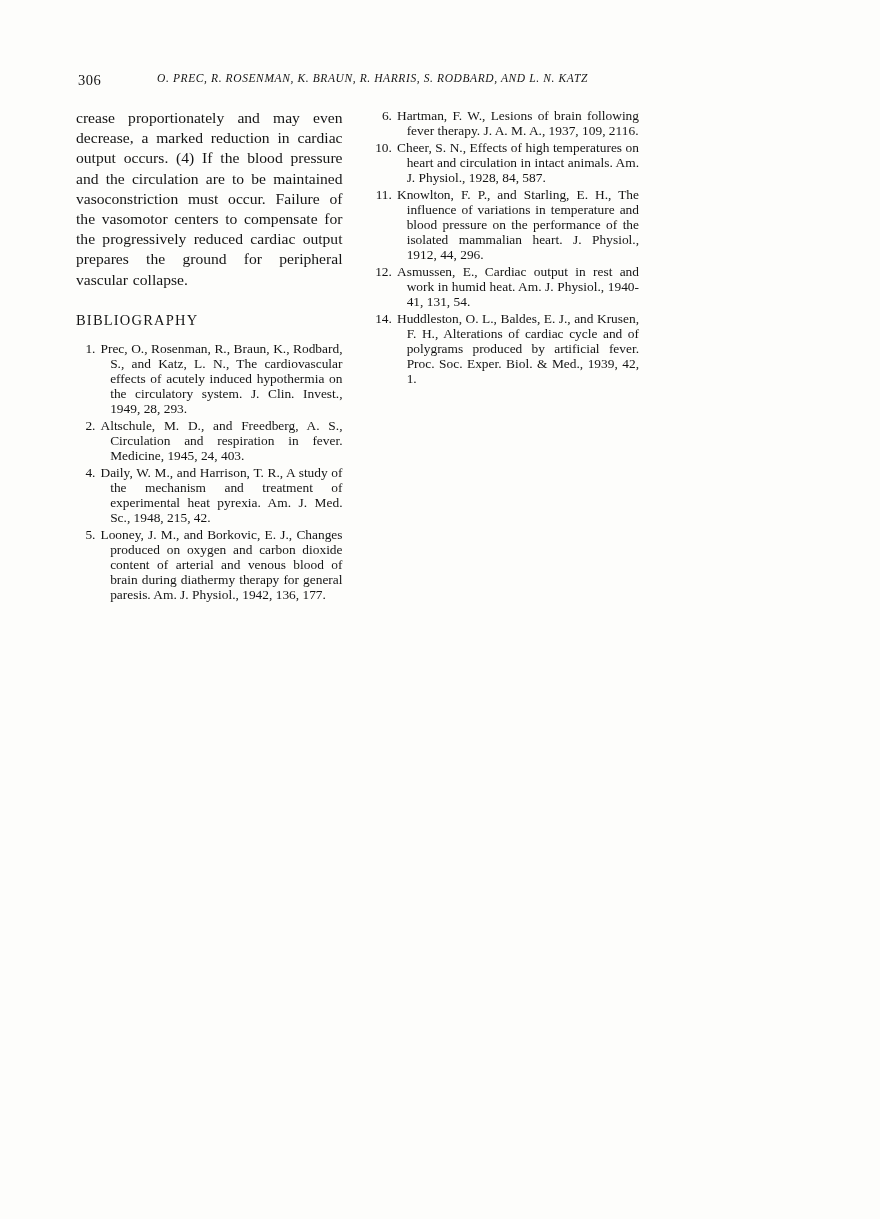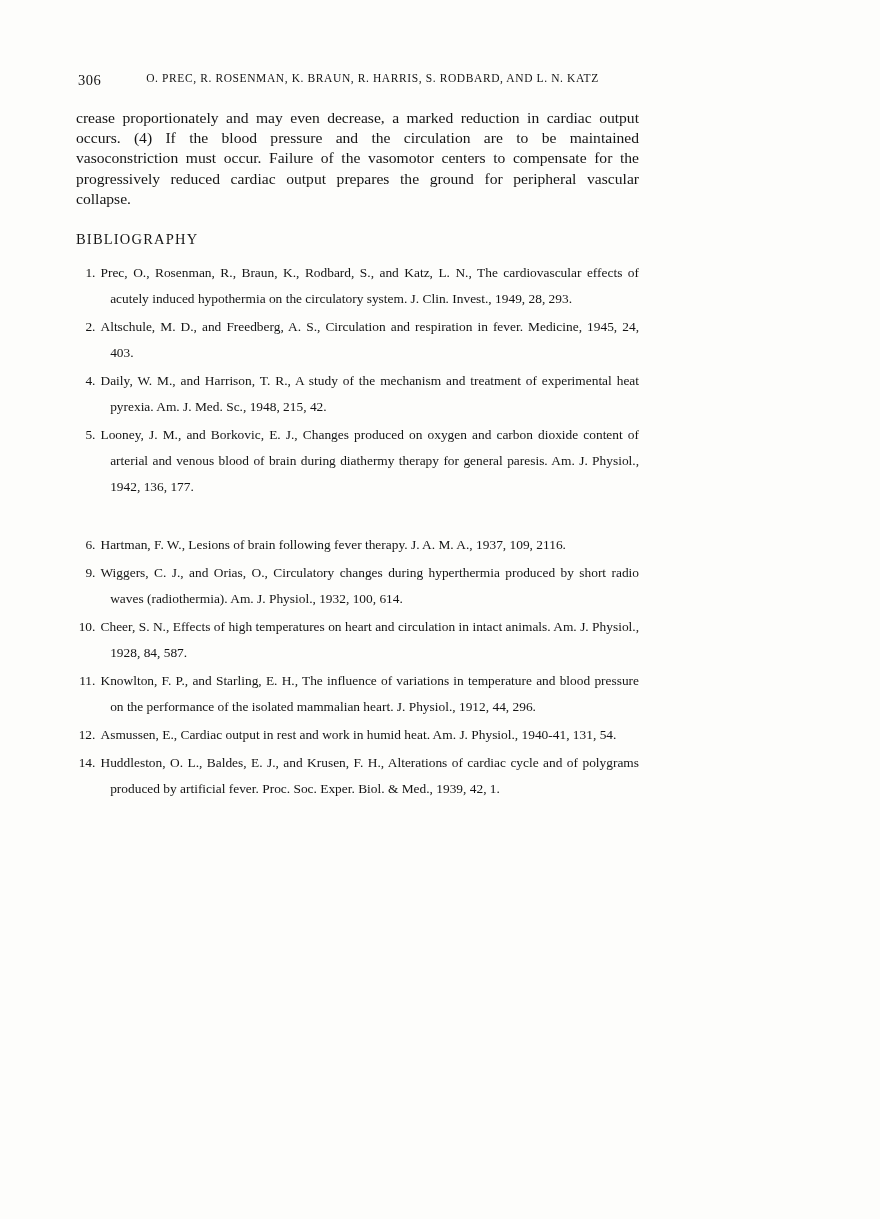--- a/index.html
+++ b/index.html
@@ -29,42 +29,42 @@
     top: 0;
     font-size: 14.5px;
     letter-spacing: 0.5px;
   }
   .running-title {
     text-align: center;
     font-size: 11.5px;
     letter-spacing: 0.6px;
     padding-left: 30px;
     white-space: nowrap;
+    font-style: italic;
   }
   
   .cols {
     display: flex;
     gap: 30px;
     margin-top: 16px;
-    flex-direction: column;
   }
   .col { flex: 1 1 0; min-width: 0; }
 
   .body-paragraph {
     font-size: 15.6px;
     line-height: 20.2px;
     text-align: justify;
     word-spacing: 1px;
   }
   .biblio-heading {
     font-size: 14.5px;
     letter-spacing: 1.2px;
     margin: 22px 0 12px 0;
   }
-  .ref-list { font-size: 13.4px; line-height: 26px; }
+  .ref-list { font-size: 13.4px; line-height: 15px; }
   .ref {
     padding-left: 2.55em;
     text-indent: -2.55em;
     text-align: justify;
     margin-bottom: 2px;
   }
   .ref .num {
     display: inline-block;
     width: 1.45em;
     text-align: right;
@@ -104,23 +104,20 @@
         </div>
       </div>
     </div>
 
     <div class="col">
       <div class="ref-list">
         <div class="ref">
           <span class="num">6.</span><span>Hartman, F. W., Lesions of brain following fever therapy. J. A. M. A., 1937, 109, 2116.</span>
         </div>
         <div class="ref">
-          <span class="num">9.</span><span>Wiggers, C. J., and Orias, O., Circulatory changes during hyperthermia produced by short radio waves (radiothermia). Am. J. Physiol., 1932, 100, 614.</span>
-        </div>
-        <div class="ref">
           <span class="num">10.</span><span>Cheer, S. N., Effects of high temperatures on heart and circulation in intact animals. Am. J. Physiol., 1928, 84, 587.</span>
         </div>
         <div class="ref">
           <span class="num">11.</span><span>Knowlton, F. P., and Starling, E. H., The influence of variations in temperature and blood pressure on the performance of the isolated mammalian heart. J. Physiol., 1912, 44, 296.</span>
         </div>
         <div class="ref">
           <span class="num">12.</span><span>Asmussen, E., Cardiac output in rest and work in humid heat. Am. J. Physiol., 1940-41, 131, 54.</span>
         </div>
         <div class="ref">
           <span class="num">14.</span><span>Huddleston, O. L., Baldes, E. J., and Krusen, F. H., Alterations of cardiac cycle and of polygrams produced by artificial fever. Proc. Soc. Exper. Biol. &amp; Med., 1939, 42, 1.</span>

